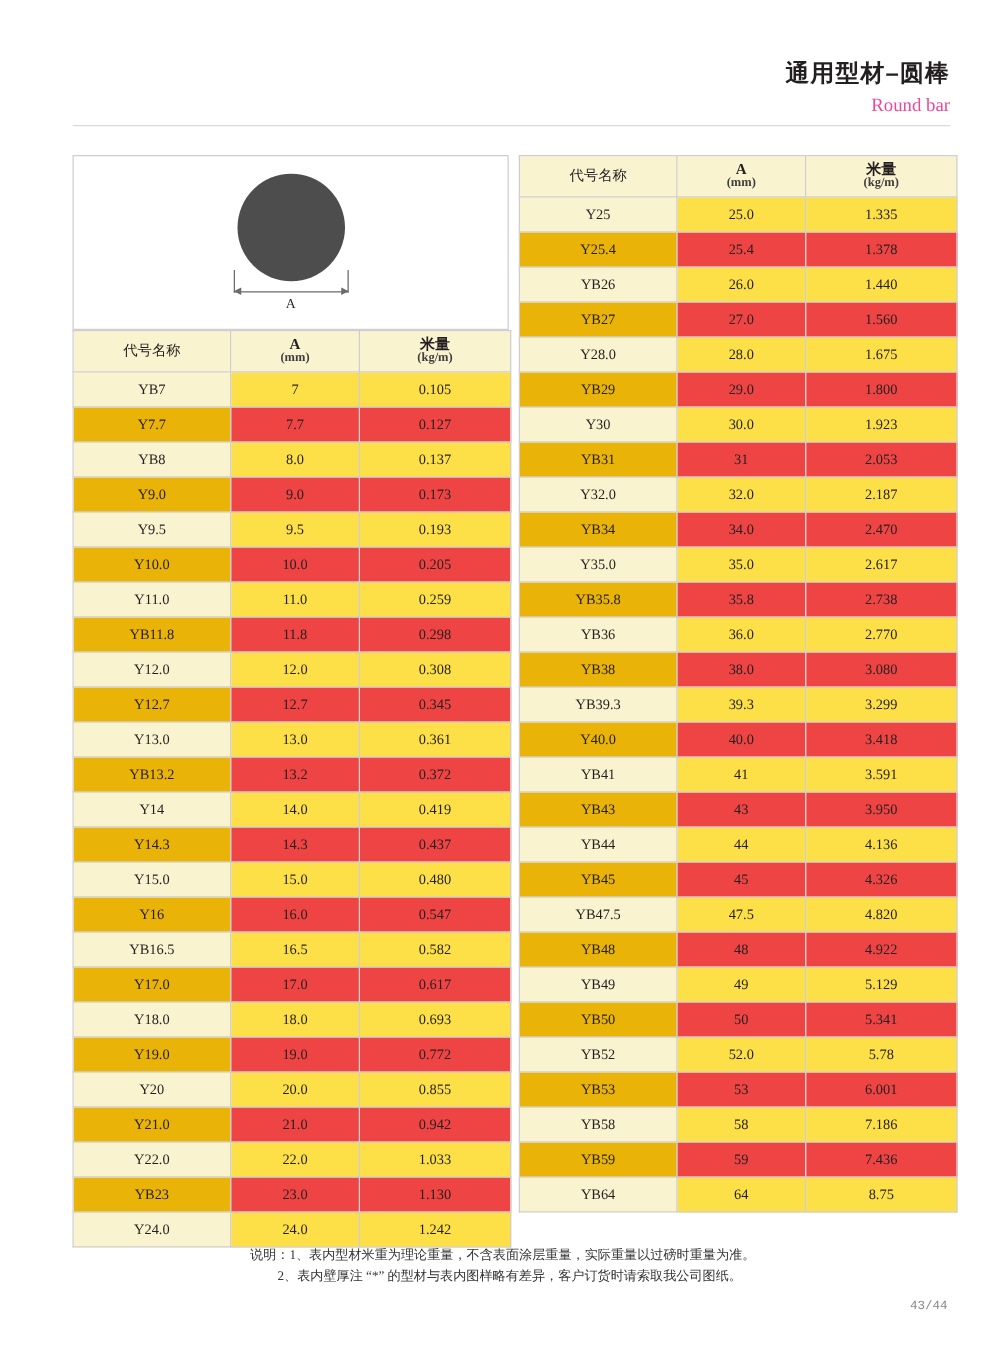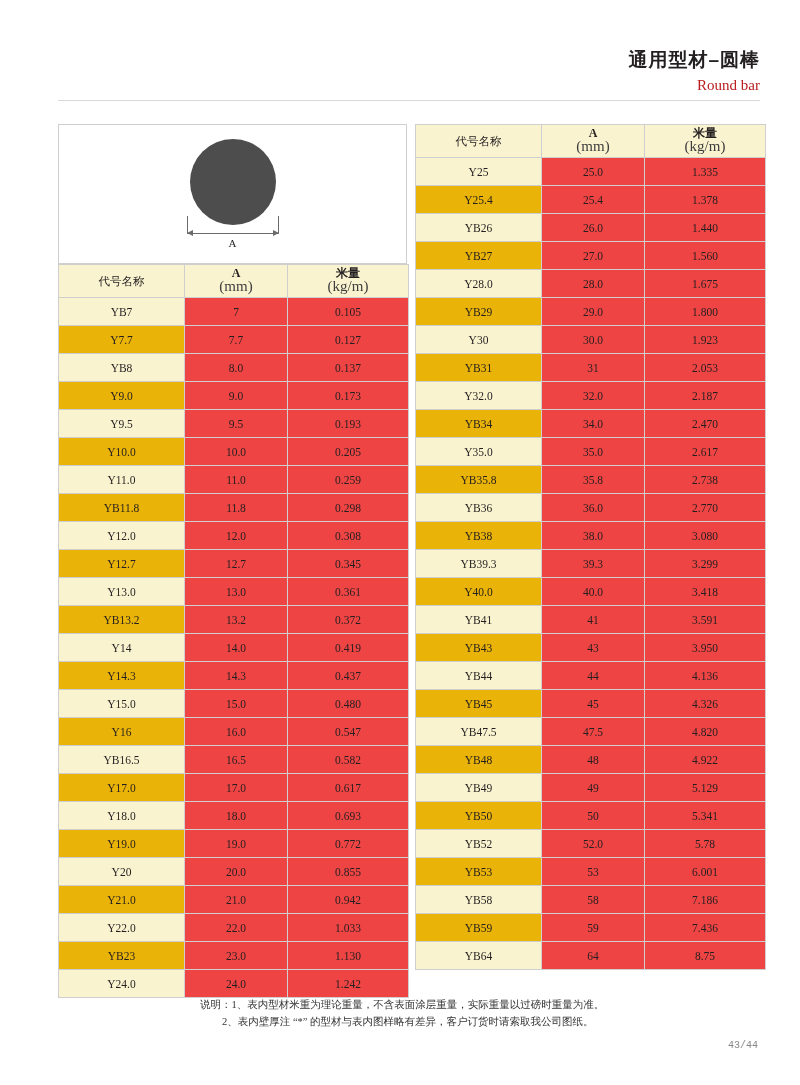--- a/index.html
+++ b/index.html
@@ -33,21 +33,21 @@
   .header .title-cn {
     font-size: 19px;
     font-weight: bold;
     color: #231f20;
     letter-spacing: 1px;
     line-height: 24px;
     margin-top: 16px;
   }
   .header .title-en {
     font-size: 15px;
-    color: #b91c1c;
+    color: #ec4899;
     line-height: 22px;
     margin-top: 2px;
     font-family: "Liberation Serif", serif;
   }
   .header-rule {
     position: absolute;
     left: 58px;
     right: 40px;
     top: 100px;
     height: 1px;
@@ -154,30 +154,31 @@
     height: 32px;
     line-height: 1.05;
   }
   th .hd-main {
     display: block;
     font-size: 12px;
     font-weight: bold;
   }
   th .hd-sub {
     display: block;
-    font-size: 15px;
+    font-size: 10px;
     color: #3d3d3d;
+    font-weight: bold;
   }
   .c-code { width: 125px; }
   .c-a    { width: 102px; }
   .c-w    { width: 120px; }
 
   tr.odd td.code { background: #faf3cf; }
   tr.even td.code { background: #eab308; }
-  tr.odd td.val { background: #ef4444; }
+  tr.odd td.val { background: #fde047; }
   tr.even td.val { background: #ef4444; }
 
   
   .footnote {
     position: absolute;
     left: 200px;
     top: 996px;
     font-size: 10.5px;
     color: #333;
     line-height: 17px;

